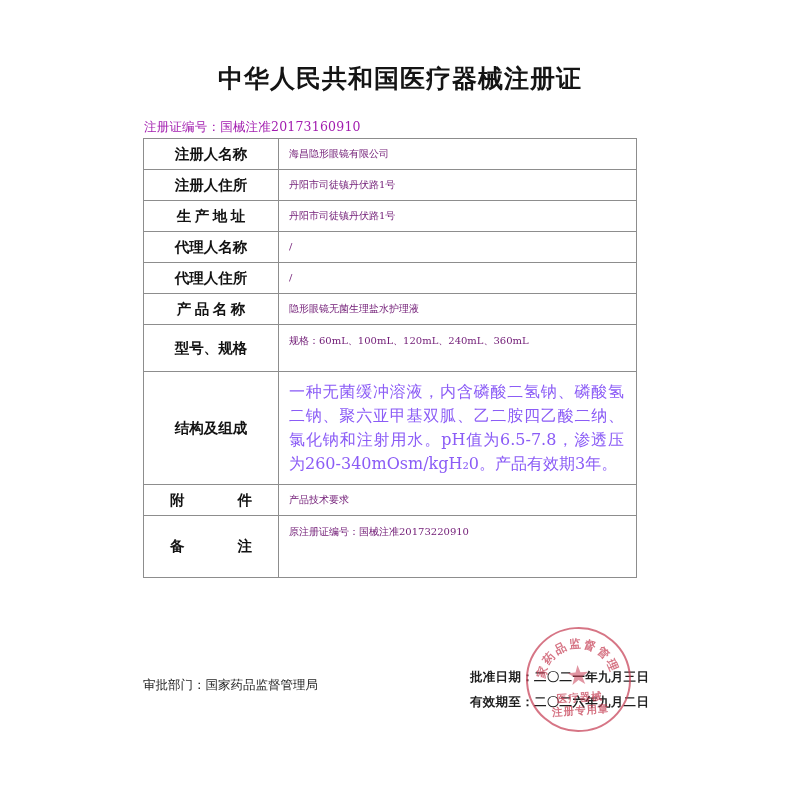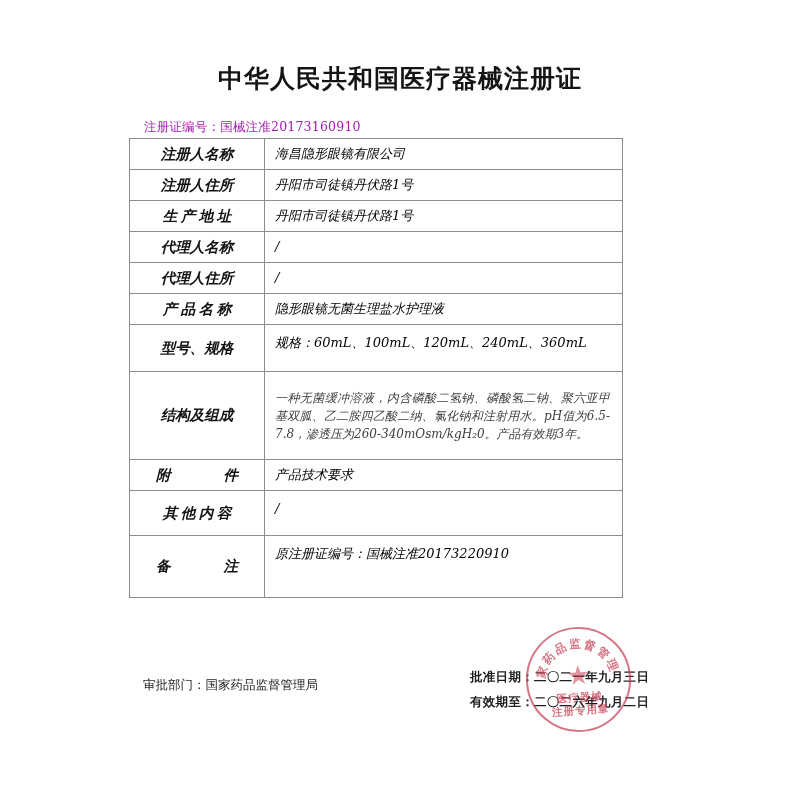--- a/index.html
+++ b/index.html
@@ -39,63 +39,62 @@
     font-size: 12.5px;
     color: #a21caf;
     white-space: nowrap;
     letter-spacing: 0.2px;
   }
 
   
   .cert-table {
     position: absolute;
     top: 138px;
-    left: 129px;
+    left: 143px;
     width: 494px;
     border-collapse: collapse;
     table-layout: fixed;
-    font-style: italic;
   }
   .cert-table td {
     border: 1px solid #8d8d8d;
     padding: 0;
     vertical-align: middle;
   }
   .cert-table td.label {
     width: 122px;
     text-align: center;
     font-weight: 700;
     font-size: 14.5px;
     color: #121212;
     padding: 0 6px;
   }
   .cert-table td.value {
-    font-size: 13px;
+    font-size: 10px;
     padding: 0 0 0 10px;
-    color: #000000;
+    color: #701a75;
     line-height: 1.45;
     vertical-align: middle;
   }
   .cert-table td.value.top {
     vertical-align: top;
     padding-top: 9px;
   }
   
   .lbl-sp1 { letter-spacing: 3.5px; padding-left: 3.5px; }
   .lbl-wide {
     display: flex;
     justify-content: space-between;
     padding: 0 20px;
   }
   .struct-text {
-    font-size: 12px;
+    font-size: 16px;
     line-height: 1.5;
     padding: 8px 12px 8px 10px;
     text-align: justify;
-    color: #404040;
+    color: #8b5cf6;
   }
 
   
   .r-std   { height: 31px; }
   .r-spec  { height: 47px; }
   .r-struct{ height: 88px; }
   .r-scope { height: 46px; }
   .r-other { height: 45px; }
   .r-note  { height: 62px; }
 
@@ -243,28 +242,20 @@
         <div class="lbl-wide">
           <span>附</span>
           <span>件</span>
         </div>
       </td>
       <td class="value">
         <span>产品技术要求</span>
       </td>
     </tr>
 
-    <tr class="r-other">
-      <td class="label">
-        <span class="lbl-sp1">其他内容</span>
-      </td>
-      <td class="value top">
-        <span>/</span>
-      </td>
-    </tr>
 
     <tr class="r-note">
       <td class="label">
         <div class="lbl-wide">
           <span>备</span>
           <span>注</span>
         </div>
       </td>
       <td class="value top">
         <span>原注册证编号：国械注准20173220910</span>

